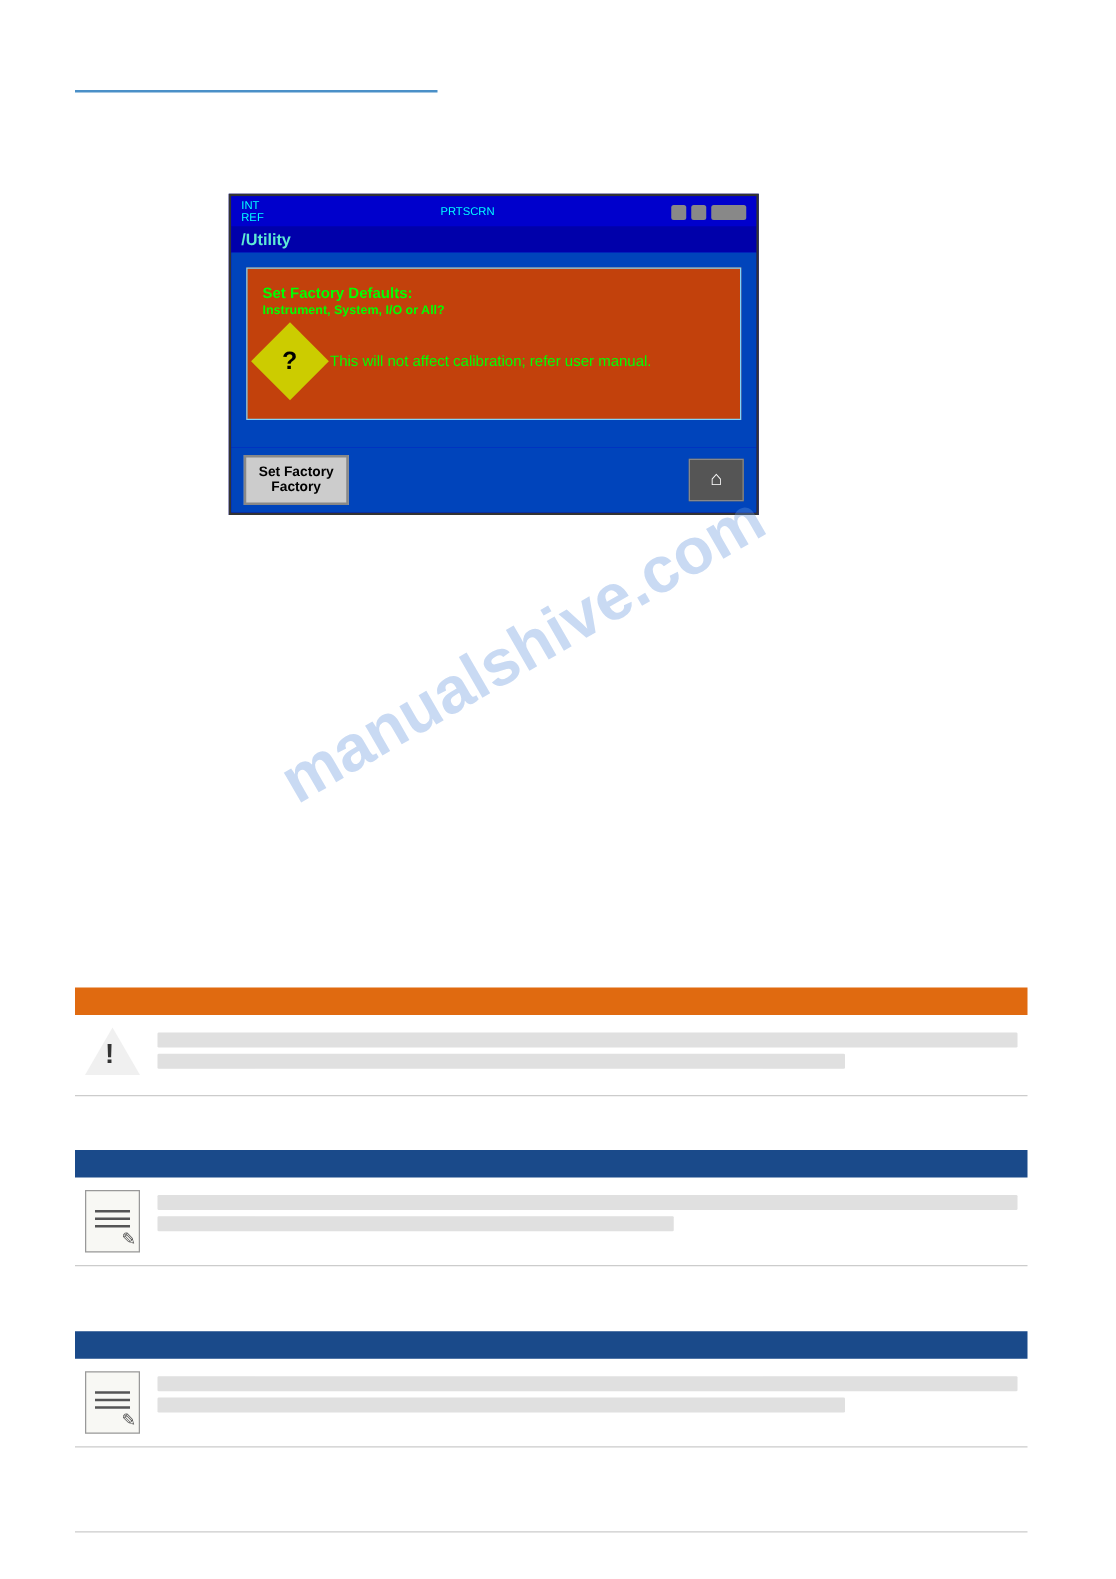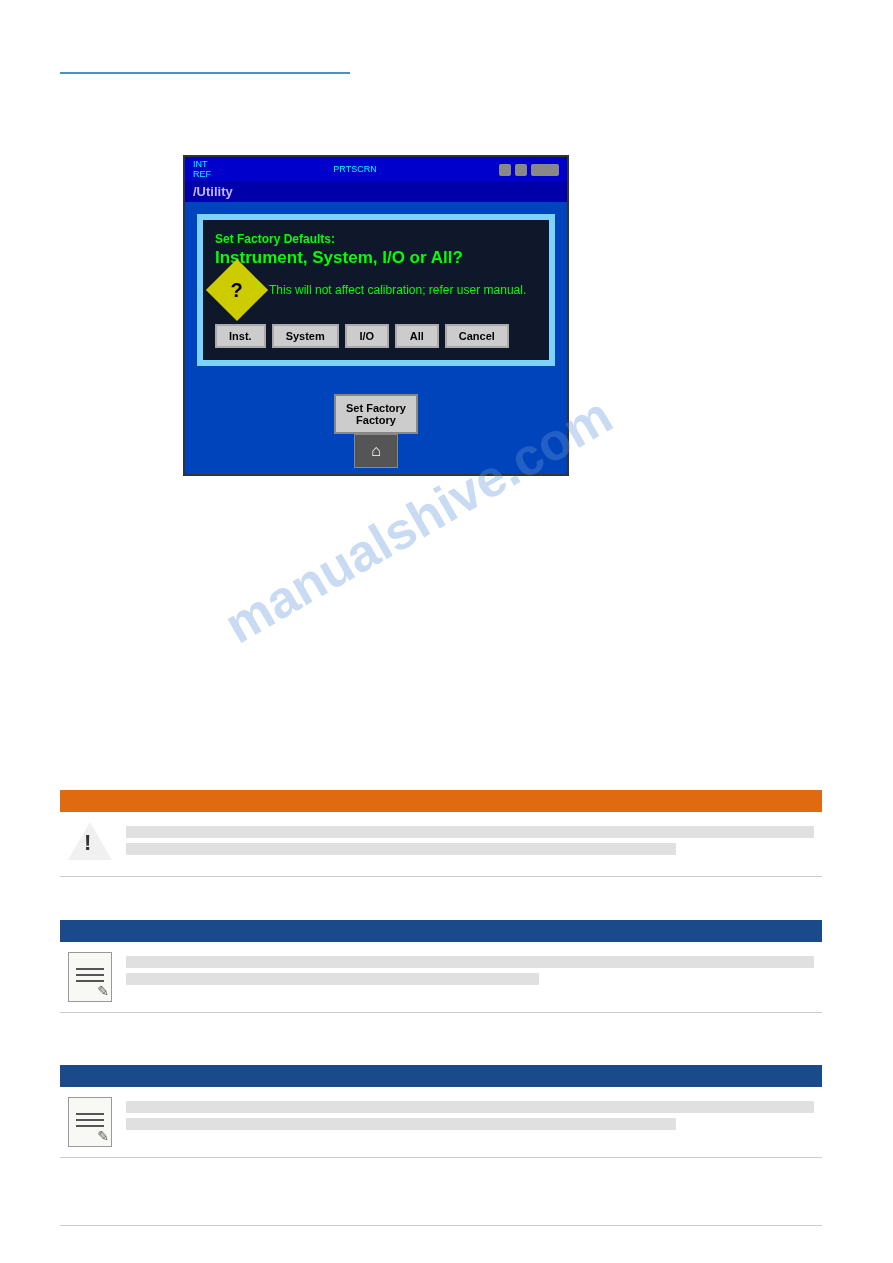--- a/index.html
+++ b/index.html
@@ -23,21 +23,21 @@
 
     
     .device-screen-wrapper {
       position: absolute;
       top: 155px;
       left: 183px;
       width: 480px;
     }
 
     .device-screen {
-      width: 386px;
+      width: 424px;
       background: #0000cc;
       border: 2px solid #333;
     }
 
     
     .status-bar {
       background: #0000cc;
       display: flex;
       justify-content: space-between;
       align-items: center;
@@ -78,51 +78,51 @@
       width: 28px;
       height: 12px;
       display: inline-block;
       border-radius: 2px;
     }
 
     
     .title-bar {
       background: #0000aa;
       padding: 3px 8px;
-      color: #c4b5fd;
+      color: #5eead4;
       font-size: 13px;
       font-weight: bold;
     }
 
     
     .main-area {
       background: #0044bb;
       padding: 12px;
     }
 
     
     .dialog-box {
-      background: #0f172a;
-      border: 6px solid #7dd3fc;
+      background: #c2410c;
+      border: 1px solid #7dd3fc;
       padding: 12px;
       margin-bottom: 10px;
     }
 
     .dialog-title {
       color: #00ff00;
       font-size: 12px;
       font-weight: bold;
       margin-bottom: 2px;
     }
 
     .dialog-subtitle {
       color: #00ff00;
-      font-size: 17px;
-      font-weight: bold;
-      margin-bottom: 0;
+      font-size: 10px;
+      font-weight: bold;
+      margin-bottom: 13px;
     }
 
     .dialog-body {
       display: flex;
       align-items: center;
       gap: 10px;
       margin-bottom: 12px;
     }
 
     .warning-diamond {
@@ -168,21 +168,20 @@
       text-align: center;
     }
 
     
     .bottom-area {
       background: #0044bb;
       display: flex;
       justify-content: space-between;
       align-items: center;
       padding: 6px 10px;
-      flex-direction: column;
     }
 
     .factory-defaults-btn {
       background: #cccccc;
       border: 2px solid #888;
       color: #000000;
       font-size: 11px;
       font-weight: bold;
       padding: 6px 10px;
       cursor: pointer;
@@ -372,27 +371,20 @@
 
       <div class="dialog-box">
         <div class="dialog-title">Set Factory Defaults:</div>
         <div class="dialog-subtitle">Instrument, System, I/O or All?</div>
         <div class="dialog-body">
           <div class="warning-diamond">
             <span class="warning-diamond-inner">?</span>
           </div>
           <div class="dialog-message">This will not affect calibration; refer user manual.</div>
         </div>
-        <div class="dialog-buttons">
-          <button class="dialog-btn">Inst.</button>
-          <button class="dialog-btn">System</button>
-          <button class="dialog-btn">I/O</button>
-          <button class="dialog-btn">All</button>
-          <button class="dialog-btn">Cancel</button>
-        </div>
       </div>
     </div>
 
     <div class="bottom-area">
       <button class="factory-defaults-btn">
         <span>Set Factory</span><br>
         <span>Factory</span>
       </button>
       <div class="home-btn">
         <span>⌂</span>

